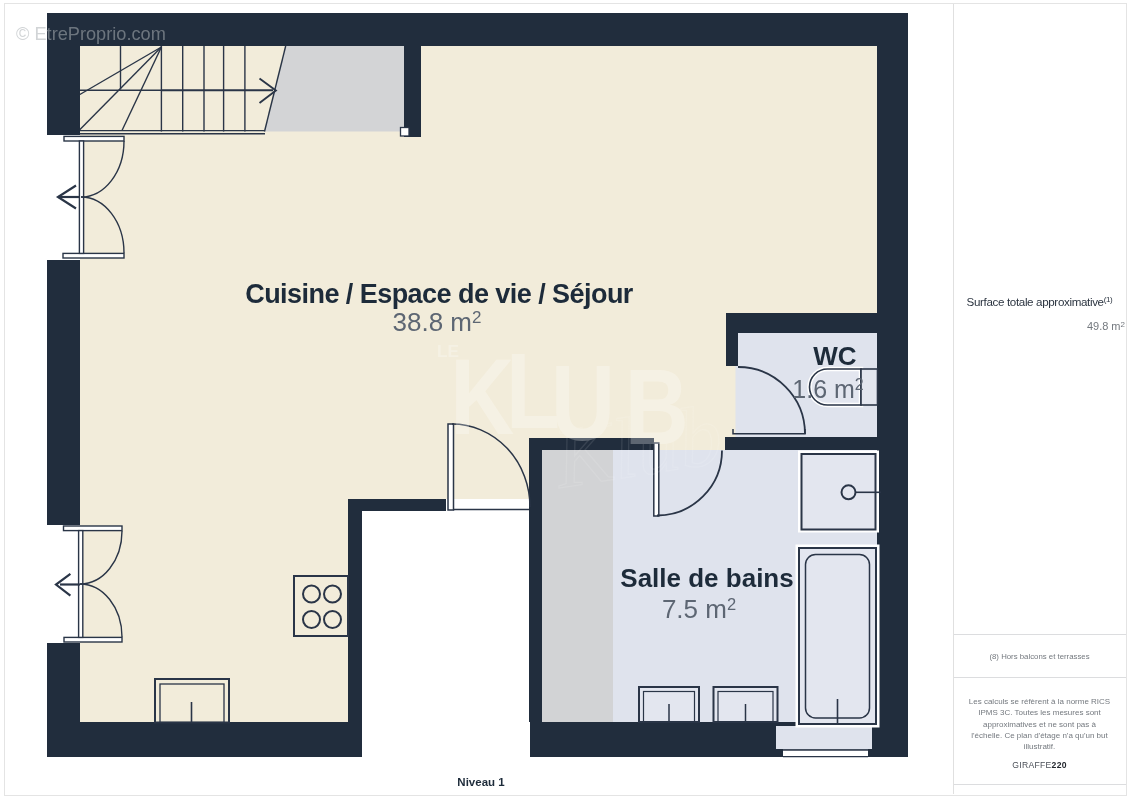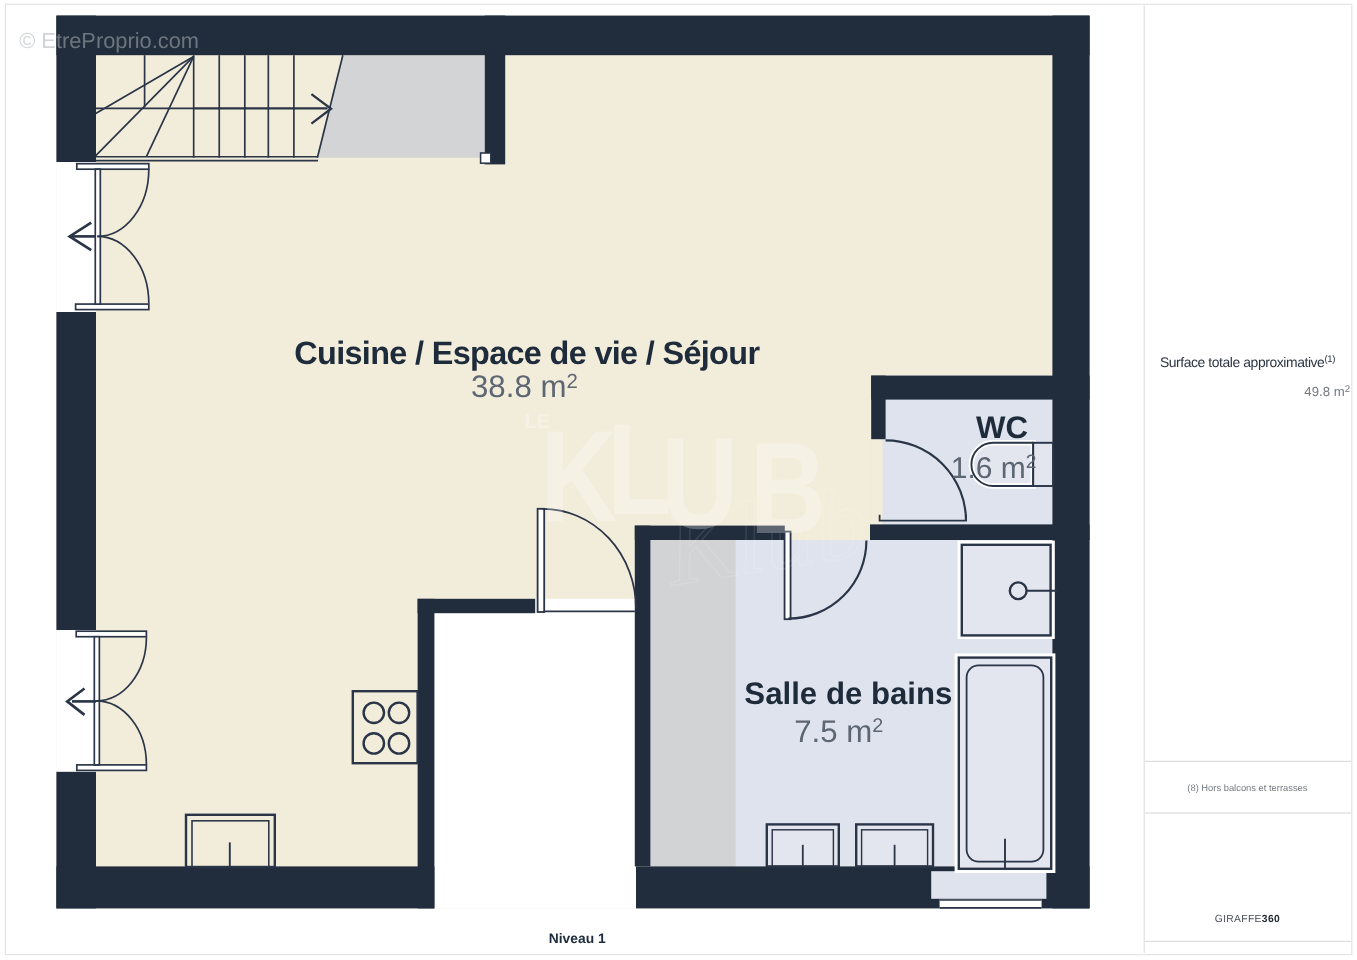--- a/index.html
+++ b/index.html
@@ -219,17 +219,18 @@
   <div class="abs" style="left:0;top:295px;width:171px;text-align:center;font-size:11.6px;font-weight:normal;color:#2b3440;white-space:nowrap;letter-spacing:-0.35px;">Surface totale approximative<span style="font-size:8px;vertical-align:4px;">(1)</span></div>
 
   <div class="abs" style="left:0;top:320px;width:171px;text-align:right;font-size:11px;color:#74797f;">49.8 m<span style="font-size:8px;vertical-align:3px;">2</span></div>
 
   <div class="abs" style="left:0;top:634px;width:172px;height:1px;background:#dcdddf;"></div>
 
   <div class="abs" style="left:0;top:652px;width:171px;text-align:center;font-size:7.8px;color:#74797f;">(8) Hors balcons et terrasses</div>
 
   <div class="abs" style="left:0;top:677px;width:172px;height:1px;background:#dcdddf;"></div>
 
-
-  <div class="abs" style="left:0;top:760px;width:171px;text-align:center;font-size:8.6px;color:#4a4f57;letter-spacing:0.3px;">GIRAFFE<b style="color:#23272e;">360</b></div>
+  <div class="abs" style="left:0;top:696px;width:171px;text-align:center;font-size:8px;line-height:11.3px;color:#74797f;white-space:nowrap;">Les calculs se réfèrent à la norme RICS<br>IPMS 3C. Toutes les mesures sont<br>approximatives et ne sont pas à<br>l'échelle. Ce plan d'étage n'a qu'un but<br>illustratif.</div>
+
+  <div class="abs" style="left:0;top:760px;width:171px;text-align:center;font-size:8.6px;color:#4a4f57;letter-spacing:0.3px;">GIRAFFE<b style="color:#23272e;">220</b></div>
 
   <div class="abs" style="left:0;top:784px;width:172px;height:1px;background:#dcdddf;"></div>
 </div>
 
 </body></html>

